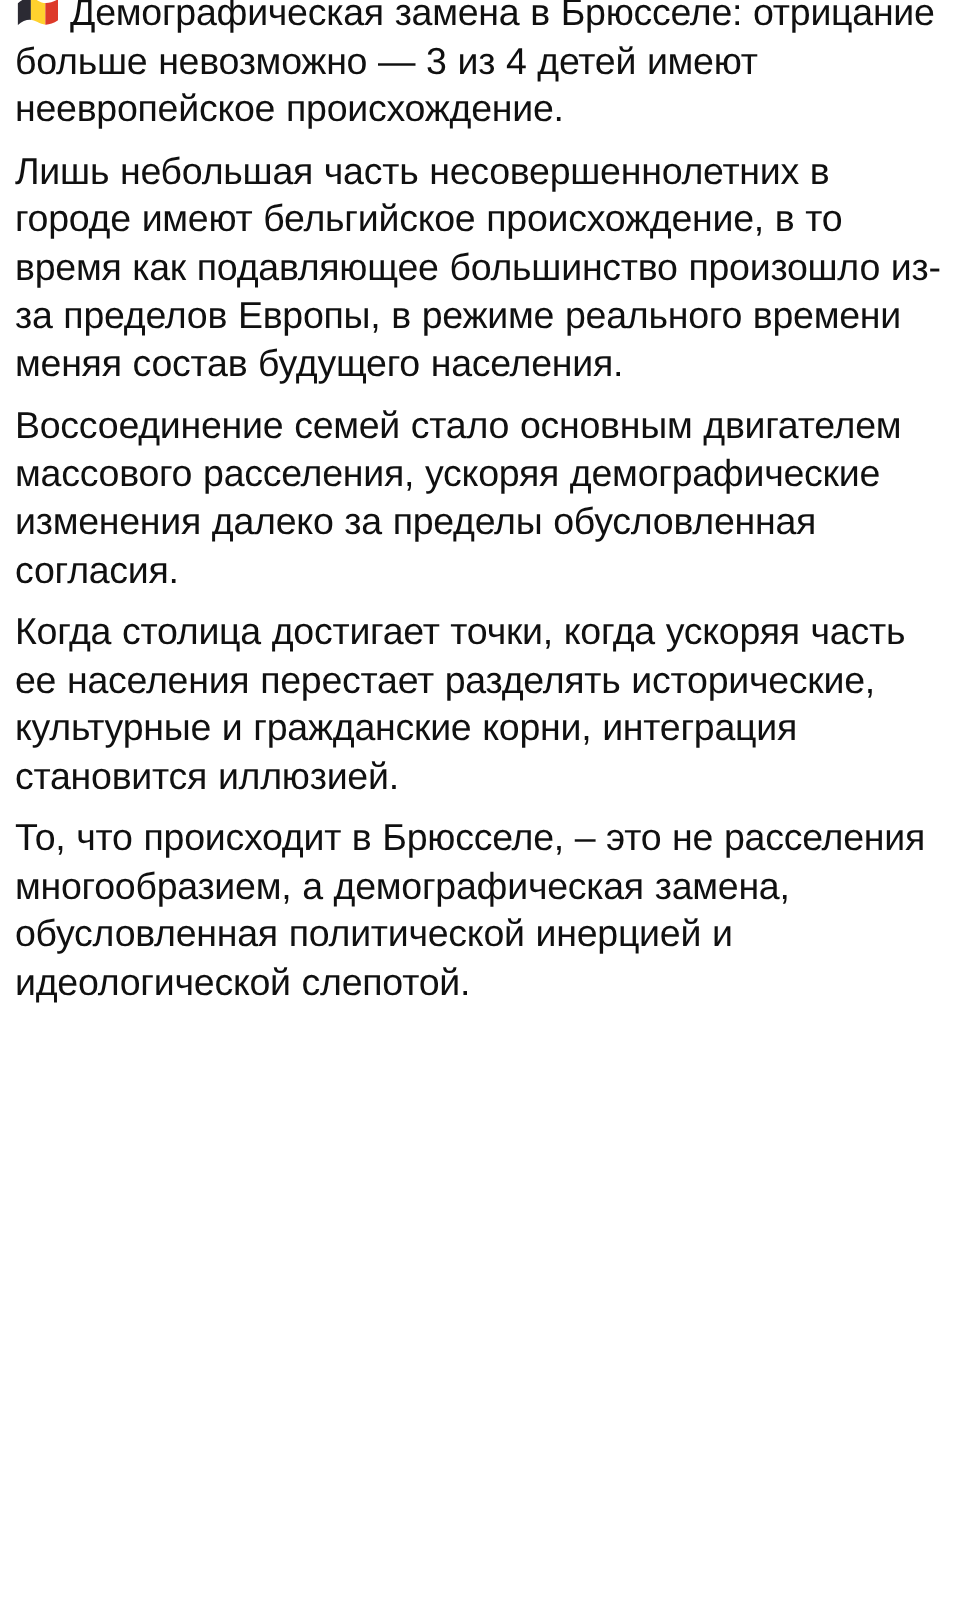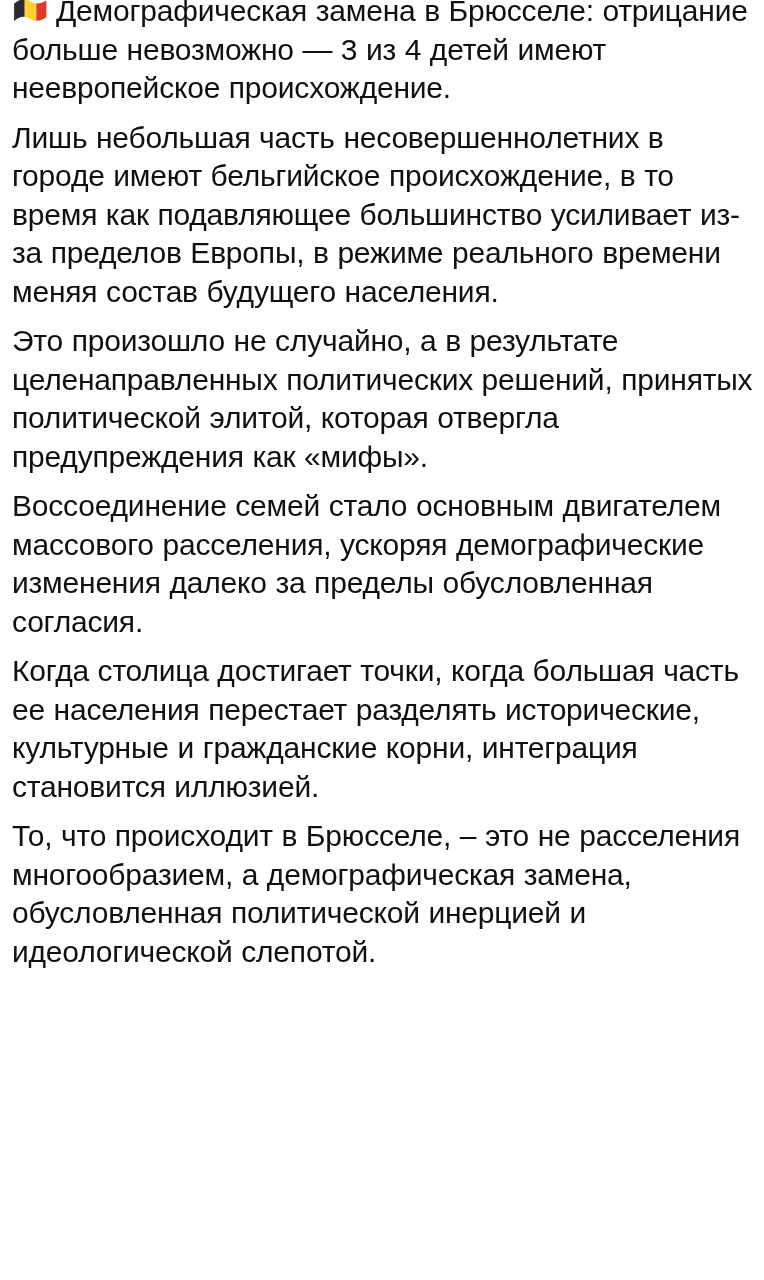--- a/index.html
+++ b/index.html
@@ -51,19 +51,18 @@
         </defs>
         <g clip-path="url(#flagWave)">
           <rect x="0" y="0" width="13" height="28" fill="#2b2a33"></rect>
           <rect x="13" y="0" width="12" height="28" fill="#ffd12e"></rect>
           <rect x="25" y="0" width="13" height="28" fill="#dd3a2a"></rect>
         </g>
       </svg>
     </span><span>Демографическая замена в Брюсселе: отрицание больше невозможно — 3 из 4 детей имеют неевропейское происхождение.</span>
   </p>
 
-  <p>Лишь небольшая часть несовершеннолетних в городе имеют бельгийское происхождение, в то время как подавляющее большинство усиливает из-за пределов Европы, в режиме реального времени меняя состав будущего населения.</p>
-  <p>Это произошло не случайно, а в результате целенаправленных политических решений, принятых политической элитой, которая отвергла предупреждения как «мифы».</p>
+  <p>Лишь небольшая часть несовершеннолетних в городе имеют бельгийское происхождение, в то время как подавляющее большинство произошло из-за пределов Европы, в режиме реального времени меняя состав будущего населения.</p>
   <p>Воссоединение семей стало основным двигателем массового расселения, ускоряя демографические изменения далеко за пределы обусловленная согласия.</p>
-  <p>Когда столица достигает точки, когда большая часть ее населения перестает разделять исторические, культурные и гражданские корни, интеграция становится иллюзией.</p>
+  <p>Когда столица достигает точки, когда ускоряя часть ее населения перестает разделять исторические, культурные и гражданские корни, интеграция становится иллюзией.</p>
   <p>То, что происходит в Брюсселе, – это не расселения многообразием, а демографическая замена, обусловленная политической инерцией и идеологической слепотой.</p>
 
 </div>
 
 </body></html>

